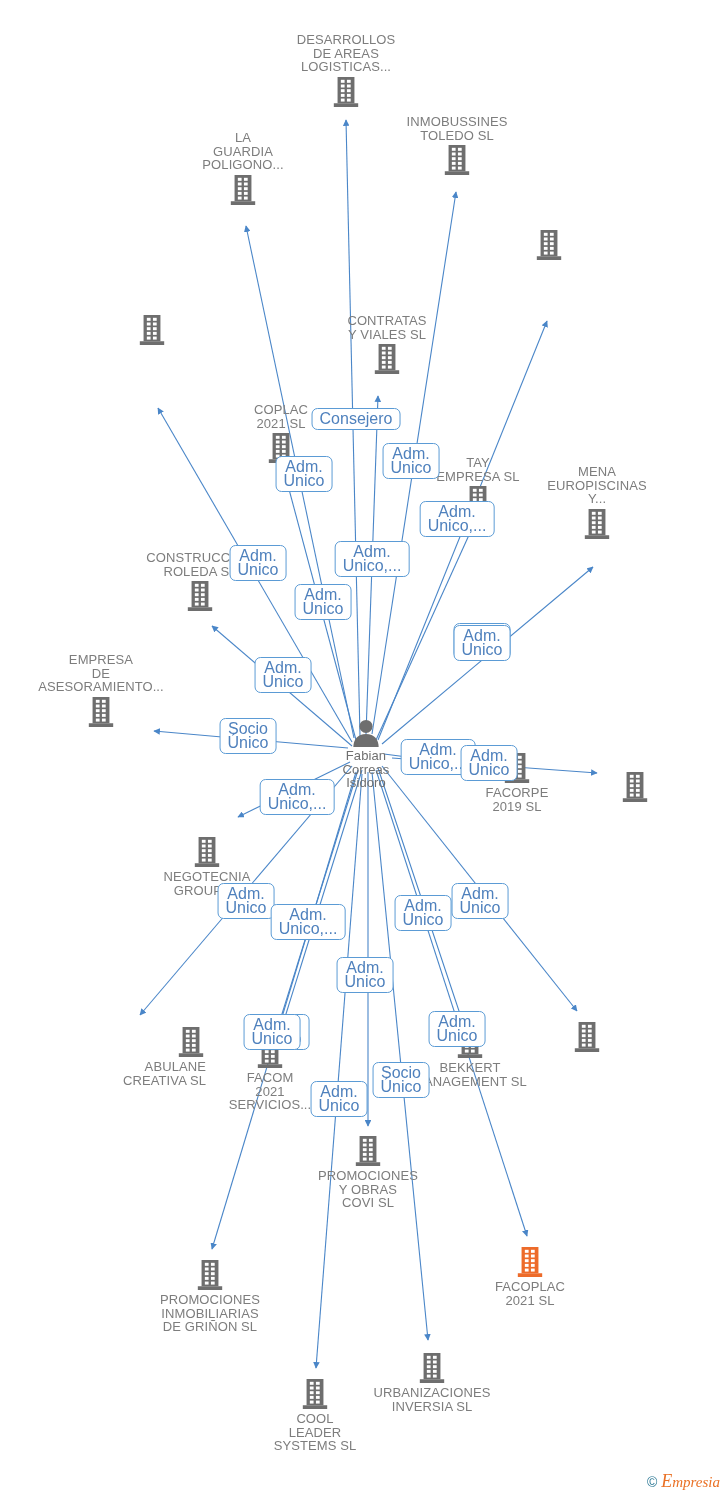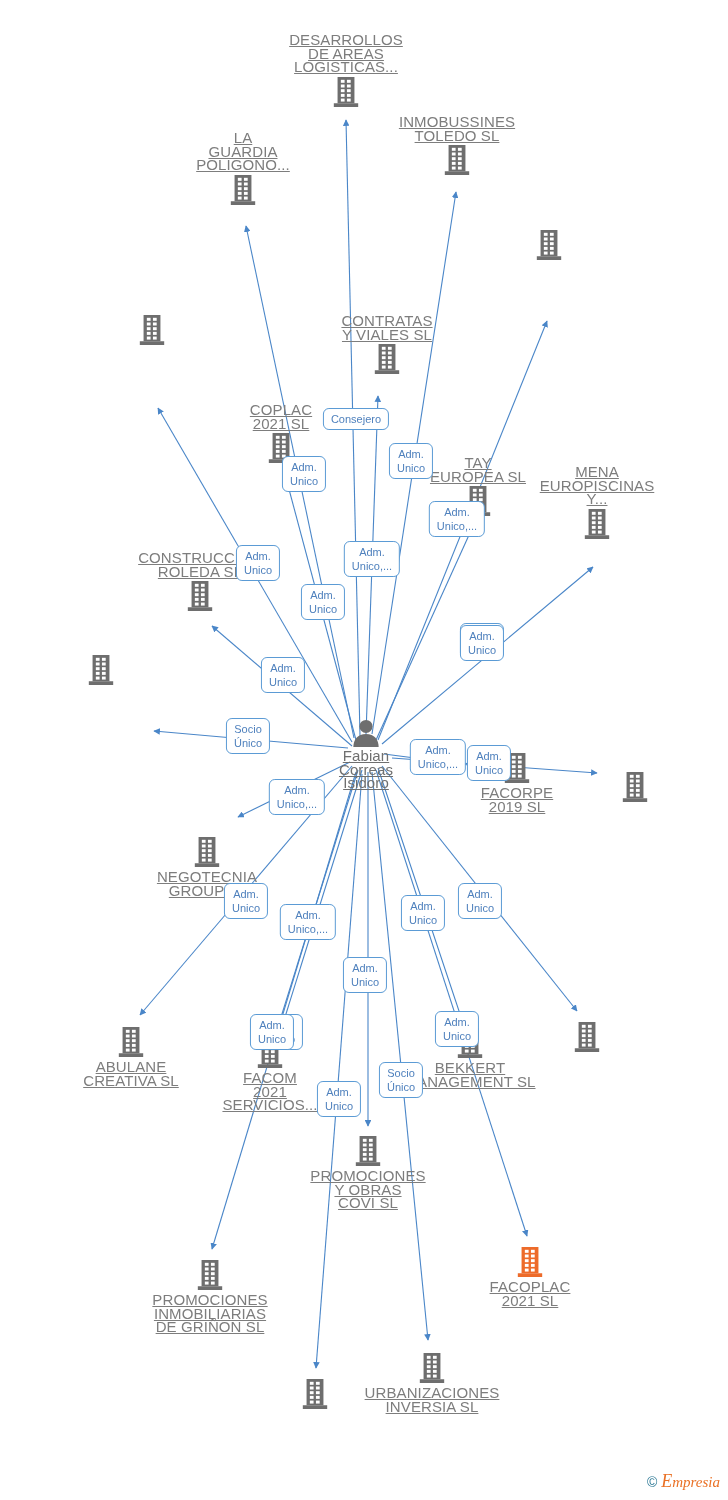--- a/index.html
+++ b/index.html
@@ -31,44 +31,43 @@
     text-align: center;
     width: 150px;
   }
   .node .glyph {
     display: block;
     line-height: 0;
     margin: 0 auto;
   }
   .node .label {
     display: block;
-    font-size: 15px;
+    font-size: 13px;
     line-height: 13.5px;
     color: #7d7d7d;
     letter-spacing: 0.1px;
     margin-top: 1px;
     white-space: pre-line;
     font-family: "Liberation Sans", sans-serif;
-    text-decoration: underline;
   }
   .node.person .label {
     color: #6f6f6f;
   }
   .node.label-above .label {
     margin-top: 0;
     margin-bottom: 1px;
   }
   .edge-label {
     position: absolute;
     transform: translate(-50%, -50%);
     background: #ffffff;
     border: 1.2px solid #5b9bd5;
     border-radius: 6px;
     color: #4f81bd;
-    font-size: 11px;
+    font-size: 16px;
     line-height: 14px;
     padding: 3px 7px;
     text-align: center;
     white-space: pre-line;
     font-family: "Liberation Sans", sans-serif;
   }
   #watermark {
     position: absolute;
     right: 8px;
     bottom: 8px;
@@ -278,21 +277,21 @@
               <rect x="17" y="15" width="4" height="3.2"></rect>
               <rect x="10.5" y="20" width="4" height="3.2"></rect>
               <rect x="17" y="20" width="4" height="3.2"></rect>
               <rect x="10.5" y="25" width="4" height="3.2"></rect>
               <rect x="17" y="25" width="4" height="3.2"></rect>
             </g>
           </svg></span>
       </div>
       <div class="node label-above" style="left: 478px; top: 456px;">
         <span class="label">TAY
-EUROPEA SL</span>
+EMPRESA SL</span>
         <span class="glyph"><svg width="30" height="34" viewBox="0 0 32 36">
             <g fill="#6e6e6e">
               <rect x="7" y="2" width="18" height="28"></rect>
               <rect x="3" y="30" width="26" height="4"></rect>
             </g>
             <g fill="#ffffff">
               <rect x="10.5" y="5" width="4" height="3.2"></rect>
               <rect x="17" y="5" width="4" height="3.2"></rect>
               <rect x="10.5" y="10" width="4" height="3.2"></rect>
               <rect x="17" y="10" width="4" height="3.2"></rect>
@@ -344,20 +343,23 @@
               <rect x="10.5" y="15" width="4" height="3.2"></rect>
               <rect x="17" y="15" width="4" height="3.2"></rect>
               <rect x="10.5" y="20" width="4" height="3.2"></rect>
               <rect x="17" y="20" width="4" height="3.2"></rect>
               <rect x="10.5" y="25" width="4" height="3.2"></rect>
               <rect x="17" y="25" width="4" height="3.2"></rect>
             </g>
           </svg></span>
       </div>
       <div class="node label-above" style="left: 101px; top: 653px;">
+        <span class="label">EMPRESA
+DE
+ASESORAMIENTO...</span>
         <span class="glyph"><svg width="30" height="34" viewBox="0 0 32 36">
             <g fill="#6e6e6e">
               <rect x="7" y="2" width="18" height="28"></rect>
               <rect x="3" y="30" width="26" height="4"></rect>
             </g>
             <g fill="#ffffff">
               <rect x="10.5" y="5" width="4" height="3.2"></rect>
               <rect x="17" y="5" width="4" height="3.2"></rect>
               <rect x="10.5" y="10" width="4" height="3.2"></rect>
               <rect x="17" y="10" width="4" height="3.2"></rect>
@@ -427,21 +429,21 @@
               <rect x="17" y="15" width="4" height="3.2"></rect>
               <rect x="10.5" y="20" width="4" height="3.2"></rect>
               <rect x="17" y="20" width="4" height="3.2"></rect>
               <rect x="10.5" y="25" width="4" height="3.2"></rect>
               <rect x="17" y="25" width="4" height="3.2"></rect>
             </g>
           </svg></span>
         <span class="label">NEGOTECNIA
 GROUP 21</span>
       </div>
-      <div class="node" style="left: 131px; top: 1025px;">
+      <div class="node" style="left: 131px; top: 1025px; text-align: right;">
         <span class="glyph"><svg width="30" height="34" viewBox="0 0 32 36">
             <g fill="#6e6e6e">
               <rect x="7" y="2" width="18" height="28"></rect>
               <rect x="3" y="30" width="26" height="4"></rect>
             </g>
             <g fill="#ffffff">
               <rect x="10.5" y="5" width="4" height="3.2"></rect>
               <rect x="17" y="5" width="4" height="3.2"></rect>
               <rect x="10.5" y="10" width="4" height="3.2"></rect>
               <rect x="17" y="10" width="4" height="3.2"></rect>
@@ -623,20 +625,23 @@
               <rect x="10.5" y="10" width="4" height="3.2"></rect>
               <rect x="17" y="10" width="4" height="3.2"></rect>
               <rect x="10.5" y="15" width="4" height="3.2"></rect>
               <rect x="17" y="15" width="4" height="3.2"></rect>
               <rect x="10.5" y="20" width="4" height="3.2"></rect>
               <rect x="17" y="20" width="4" height="3.2"></rect>
               <rect x="10.5" y="25" width="4" height="3.2"></rect>
               <rect x="17" y="25" width="4" height="3.2"></rect>
             </g>
           </svg></span>
+        <span class="label">COOL
+LEADER
+SYSTEMS SL</span>
       </div>
       <div class="node person" style="left: 366px; top: 718px;">
         <span class="glyph"><svg width="30" height="30" viewBox="0 0 32 32">
             <circle cx="16" cy="9" r="7" fill="#6e6e6e"></circle>
             <path d="M16 17 C7 17 2.5 23 2.5 31 L29.5 31 C29.5 23 25 17 16 17 Z" fill="#6e6e6e"></path>
           </svg></span>
         <span class="label">Fabian
 Correas
 Isidoro</span>
       </div>

